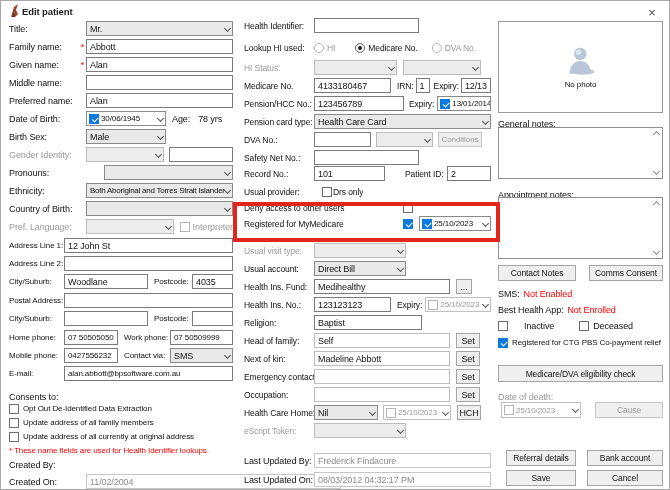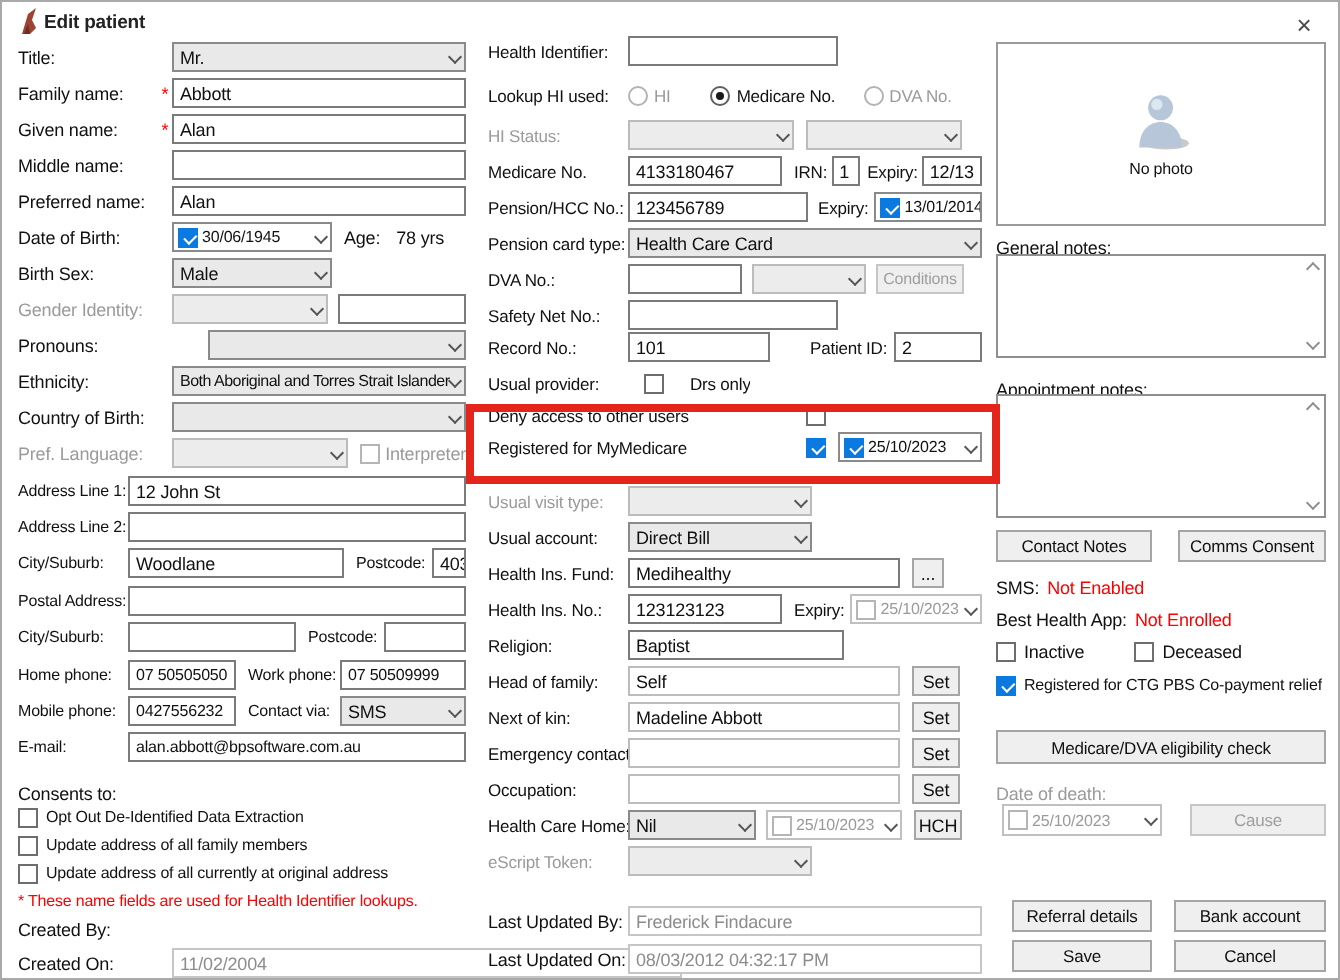--- a/index.html
+++ b/index.html
@@ -133,21 +133,21 @@
   <div class="r" style="left:8px;top:237px;width:224px">
     <span class="lab f8" style="width:55px">Address Line 1:</span>
     <span class="in fl1">12 John St</span>
   </div>
   <div class="r" style="left:8px;top:255px;width:224px">
     <span class="lab f8" style="width:55px">Address Line 2:</span>
     <span class="in fl1"></span>
   </div>
   <div class="r" style="left:8px;top:273px;width:224px">
     <span class="lab f8" style="width:55px">City/Suburb:</span>
-    <span class="in" style="width:108px">Woodlane</span>
+    <span class="in" style="width:84px">Woodlane</span>
     <span class="lab f8" style="width:38px;margin-left:6px">Postcode:</span>
     <span class="in fl1">4035</span>
   </div>
   <div class="r" style="left:8px;top:292px;width:224px">
     <span class="lab f8" style="width:55px">Postal Address:</span>
     <span class="in fl1"></span>
   </div>
   <div class="r" style="left:8px;top:310px;width:224px">
     <span class="lab f8" style="width:55px">City/Suburb:</span>
     <span class="in" style="width:84px"></span>
@@ -262,21 +262,21 @@
   </div>
   <div class="r" style="left:243px;top:165px;width:247px">
     <span class="lab f85" style="width:70px">Record No.:</span>
     <span class="in" style="width:71px">101</span>
     <span class="lab f85" style="width:40px;margin-left:20px">Patient ID:</span>
     <span class="in fl1" style="margin-left:2px">2</span>
   </div>
   <div class="r" style="left:243px;top:183px;width:247px">
     <span class="lab f85" style="width:70px">Usual provider:</span>
     <span class="cb" style="margin-left:8px"></span>
-    <span class="lab f85" style="margin-left:13px">Drs only</span>
+    <span class="lab f85" style="margin-left:1px">Drs only</span>
   </div>
   <div class="r" style="left:243px;top:199px;width:247px">
     <span class="lab f85 fl1">Deny access to other users</span>
     <span class="cb"></span>
     <span style="width:78px;flex:none"></span>
   </div>
   <div class="r" style="left:243px;top:215px;width:247px">
     <span class="lab f85 fl1">Registered for MyMedicare</span>
     <span class="cb ck"></span>
     <span class="dc" style="width:72px;margin-left:6px">
@@ -402,21 +402,21 @@
   <div class="r" style="left:497px;top:285px;width:165px">
     <span class="lab">SMS:</span>
     <span class="lab red" style="margin-left:4px">Not Enabled</span>
   </div>
   <div class="r" style="left:497px;top:301px;width:165px">
     <span class="lab">Best Health App:</span>
     <span class="lab red" style="margin-left:4px">Not Enrolled</span>
   </div>
   <div class="r" style="left:497px;top:317px;width:165px">
     <span class="cb"></span>
-    <span class="lab" style="margin-left:4px">Inactive</span>
+    <span class="lab" style="margin-left:16px">Inactive</span>
     <span class="cb" style="margin-left:25px"></span>
     <span class="lab" style="margin-left:4px">Deceased</span>
   </div>
   <div class="r" style="left:497px;top:334px;width:165px">
     <span class="cb ck"></span>
     <span class="lab f8" style="margin-left:4px">Registered for CTG PBS Co-payment relief</span>
   </div>
   <div class="r" style="left:497px;top:368px;width:165px">
     <span class="lab">Verified: Not yet verified</span>
   </div>

